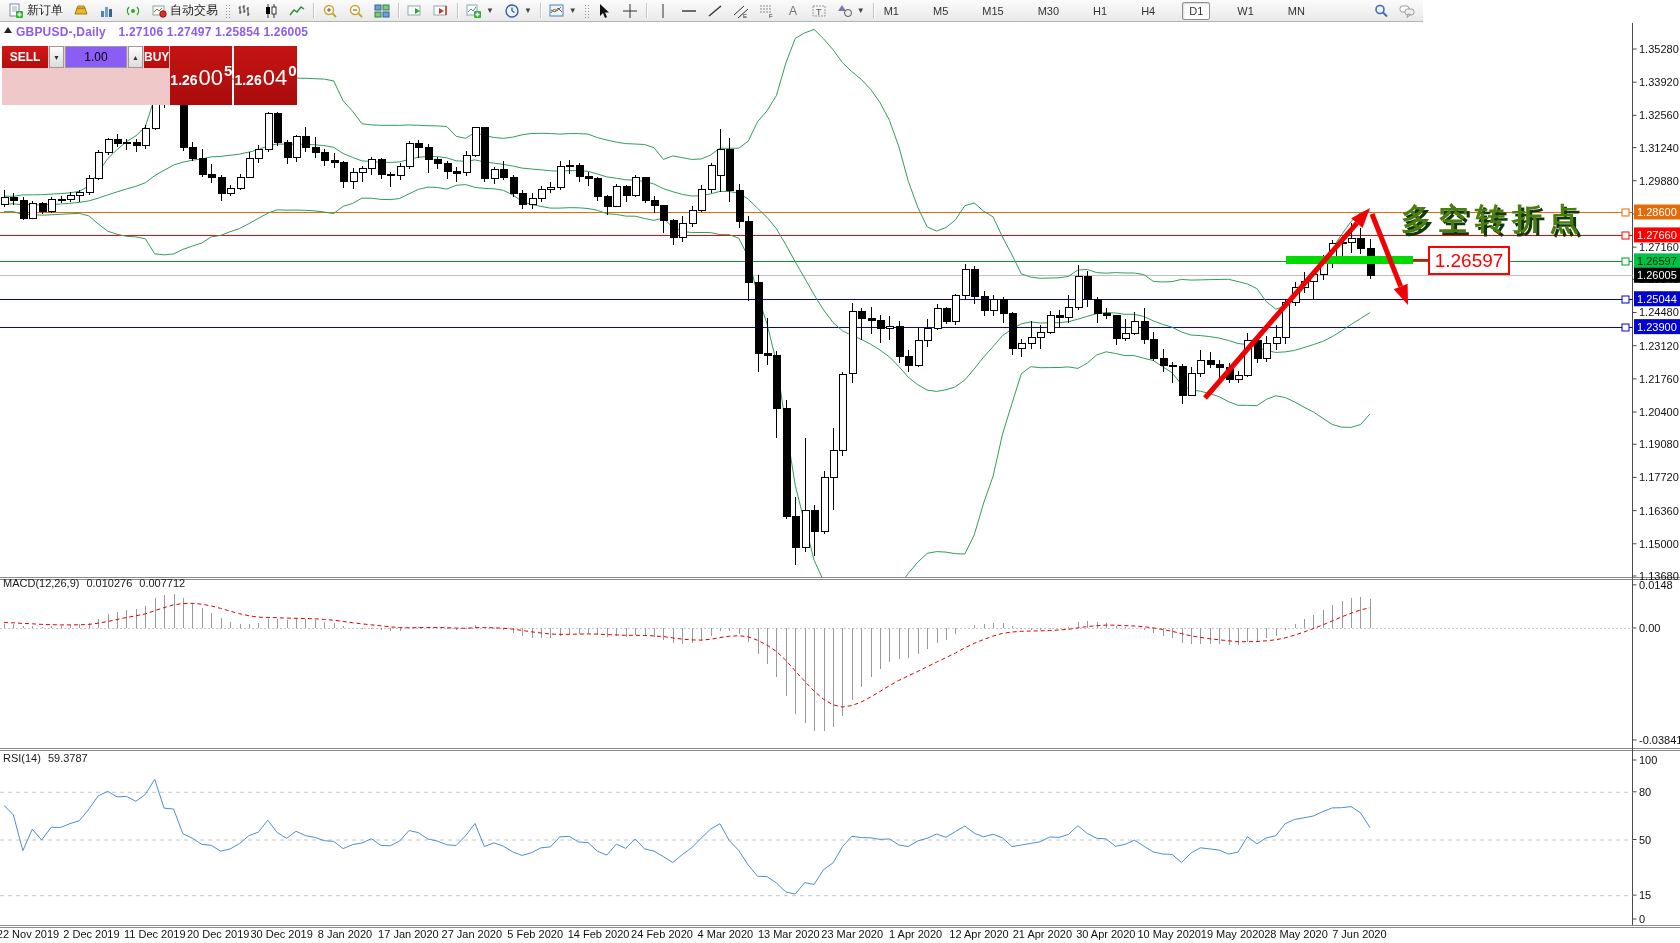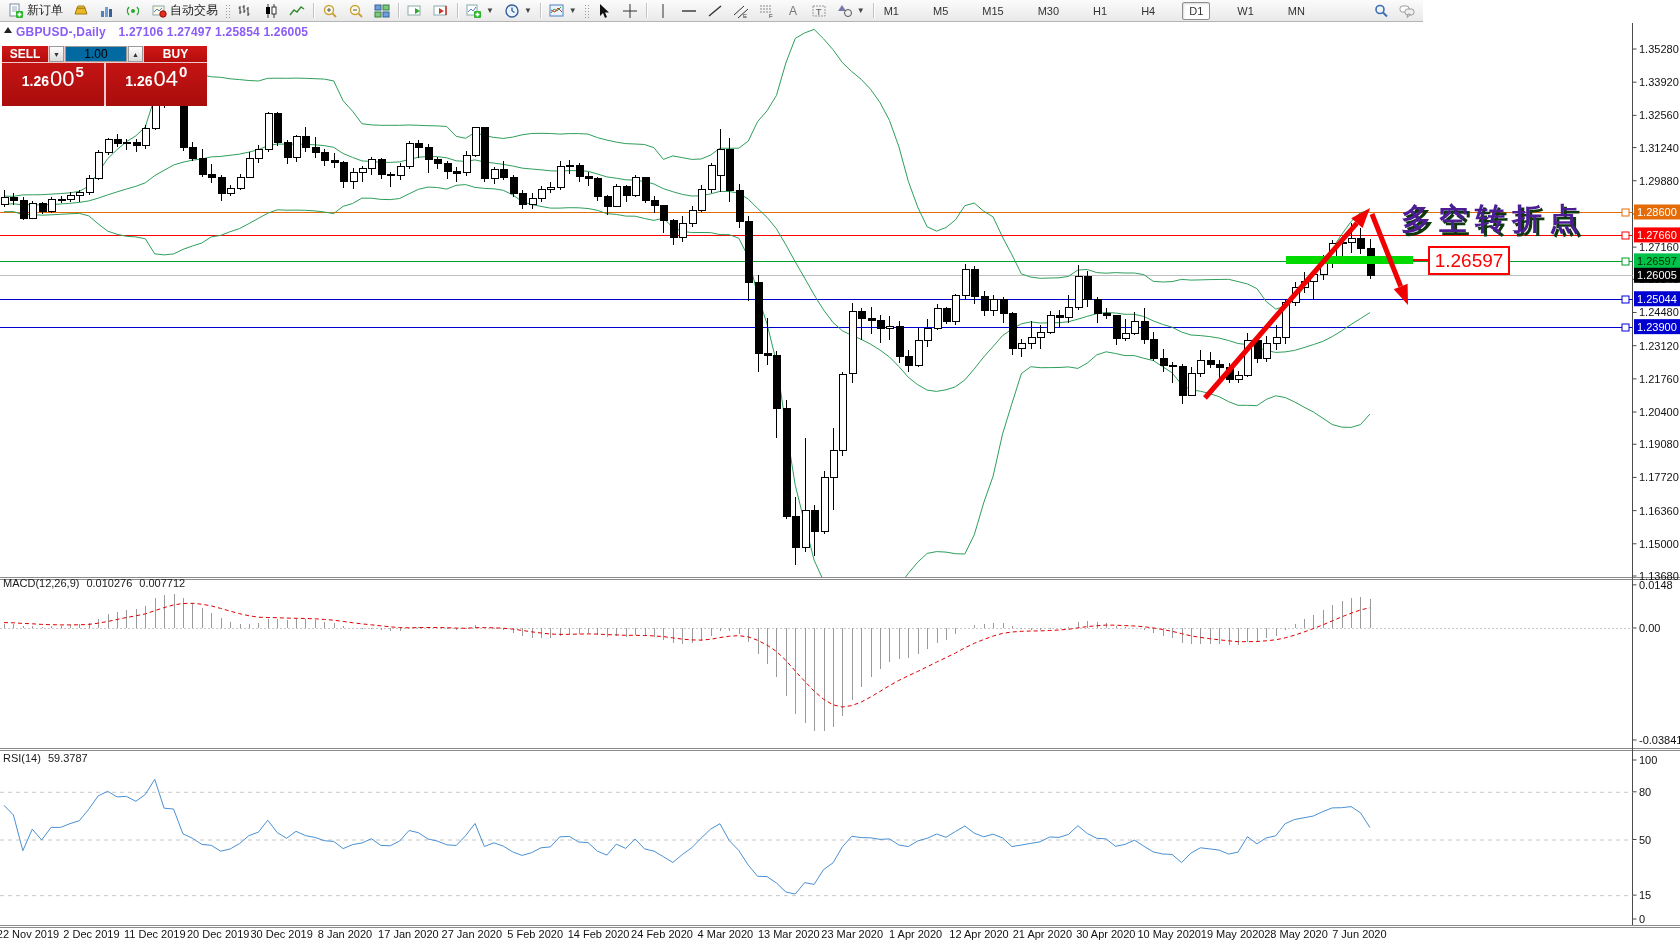--- a/index.html
+++ b/index.html
@@ -18,41 +18,41 @@
   .tf{font-size:11px;color:#333;padding:2px 6px;border:1px solid transparent;border-radius:2px;}
   .tf.active{background:#fff;border:1px solid #8f8f8f;box-shadow:inset 1px 1px 2px #d7d7d7;}
   .tb-right{margin-left:auto;display:flex;align-items:center;}
   .icon16{width:16px;height:16px;display:block;}
   
   #chart-title{position:absolute;left:16px;top:25px;font-size:12px;font-weight:700;color:#8b5cf6;z-index:30;
     letter-spacing:0.2px;}
   #collapse-tri{position:absolute;left:4px;top:27px;width:0;height:0;border-left:4px solid transparent;
     border-right:4px solid transparent;border-bottom:6px solid #222;z-index:30;}
   #trade-panel{position:absolute;left:2px;top:46px;width:205px;height:59px;background:#efc9c9;z-index:30;
-    display:flex;flex-direction:column;gap:1px;}
+    display:flex;flex-direction:row;gap:1px;}
   #tp-row1{display:flex;height:22px;gap:1px;}
   .tp-btn{background:linear-gradient(#d21717,#b30d0d);color:#fff;font-size:12px;font-weight:700;
     display:flex;align-items:center;justify-content:center;}
   #sell-btn{width:46px;}
   #buy-btn{flex:1;}
   .spin-btn{width:15px;background:linear-gradient(#fdfdfd,#dcdcdc);border:1px solid #9a9a9a;box-sizing:border-box;
     display:flex;align-items:center;justify-content:center;font-size:7px;color:#333;}
-  #vol-field{width:62px;background:#0369a1;border:1px solid #9a9a9a;box-sizing:border-box;color:#000;
+  #vol-field{width:62px;background:#8b5cf6;border:1px solid #9a9a9a;box-sizing:border-box;color:#000;
     font-size:12px;display:flex;align-items:center;justify-content:center;}
   #tp-row2{display:flex;flex:1;gap:2px;}
   .price-cell{flex:1;background:linear-gradient(#c51414,#a90c0c);color:#fff;display:flex;align-items:flex-end;
     justify-content:center;padding-bottom:14px;}
   .p-small{font-size:14px;font-weight:700;margin-bottom:3px;}
   .p-big{font-size:22px;font-weight:400;line-height:26px;margin:0 1px;}
   .p-sup{font-size:15px;font-weight:700;margin-bottom:12px;}
   .ind-label{position:absolute;font-size:11px;color:#1a1a1a;z-index:20;display:flex;gap:7px;}
   #macd-label{left:3px;top:577px;}
   #rsi-label{left:3px;top:752px;}
   
-  #cn-note{position:absolute;left:1401px;top:199px;font-size:30px;font-weight:700;color:#4c1d95;
+  #cn-note{position:absolute;left:1401px;top:199px;font-size:30px;font-weight:700;color:#4d7c0f;
     letter-spacing:7px;text-shadow:3px 3px 0 #0d390d;z-index:35;white-space:nowrap;}
   #level-box{position:absolute;left:1428px;top:246px;width:78px;height:25px;border:2px solid #FE0000;
     background:#fff;color:#FE0000;font-size:19px;display:flex;align-items:center;justify-content:center;
     z-index:35;}
   svg text{font-family:"Liberation Sans","DejaVu Sans",sans-serif;}
 </style>
 </head>
 <body>
 
 <div id="toolbar">

